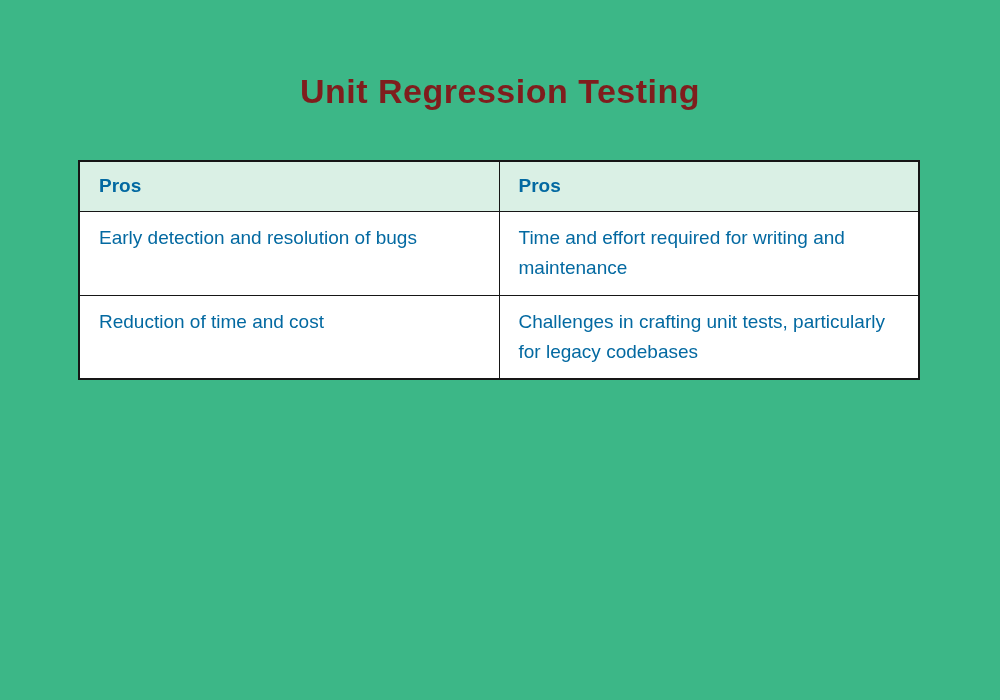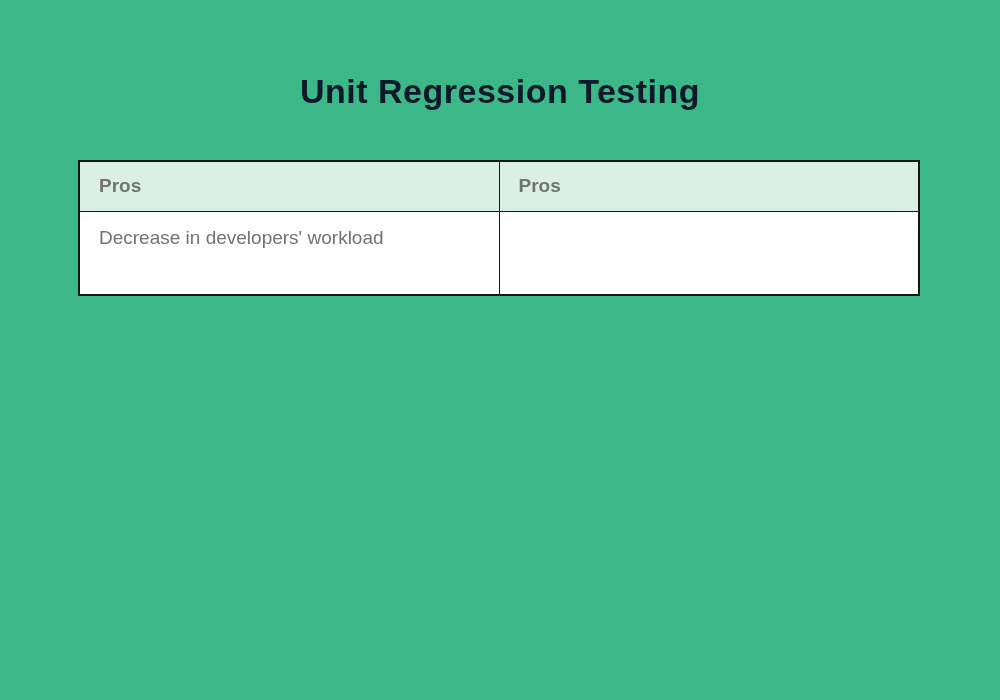--- a/index.html
+++ b/index.html
@@ -21,42 +21,42 @@
   .title {
     position: absolute;
     top: 72px;
     left: 0;
     width: 1000px;
     margin: 0;
     text-align: center;
     font-size: 34px;
     font-weight: 700;
     letter-spacing: 0.5px;
-    color: #0f172a;
+    color: #7f1d1d;
   }
   table.pros-cons-table {
     position: absolute;
     left: 78px;
     top: 160px;
     width: 842px;
     border-collapse: collapse;
     table-layout: fixed;
     background: #ffffff;
   }
   table.pros-cons-table th,
   table.pros-cons-table td {
     border: 1px solid #161616;
     box-sizing: border-box;
     width: 50%;
     text-align: left;
     vertical-align: top;
     padding: 11px 14px 11px 19px;
     font-size: 19px;
     line-height: 30px;
-    color: #737373;
+    color: #0369a1;
   }
   table.pros-cons-table {
     border: 2px solid #161616;
   }
   table.pros-cons-table th {
     height: 50px;
     padding-top: 10px;
     padding-bottom: 10px;
     font-weight: 700;
     background: #daf0e5;
@@ -76,19 +76,23 @@
 
   <table class="pros-cons-table">
     <thead>
       <tr>
         <th>Pros</th>
         <th>Pros</th>
       </tr>
     </thead>
     <tbody>
       <tr>
-        <td>Decrease in developers' workload</td>
-        <td></td>
+        <td>Early detection and resolution of bugs</td>
+        <td>Time and effort required for writing and maintenance</td>
+      </tr>
+      <tr>
+        <td>Reduction of time and cost</td>
+        <td>Challenges in crafting unit tests, particularly for legacy codebases</td>
       </tr>
     </tbody>
   </table>
 
 </div>
 
 </body></html>

